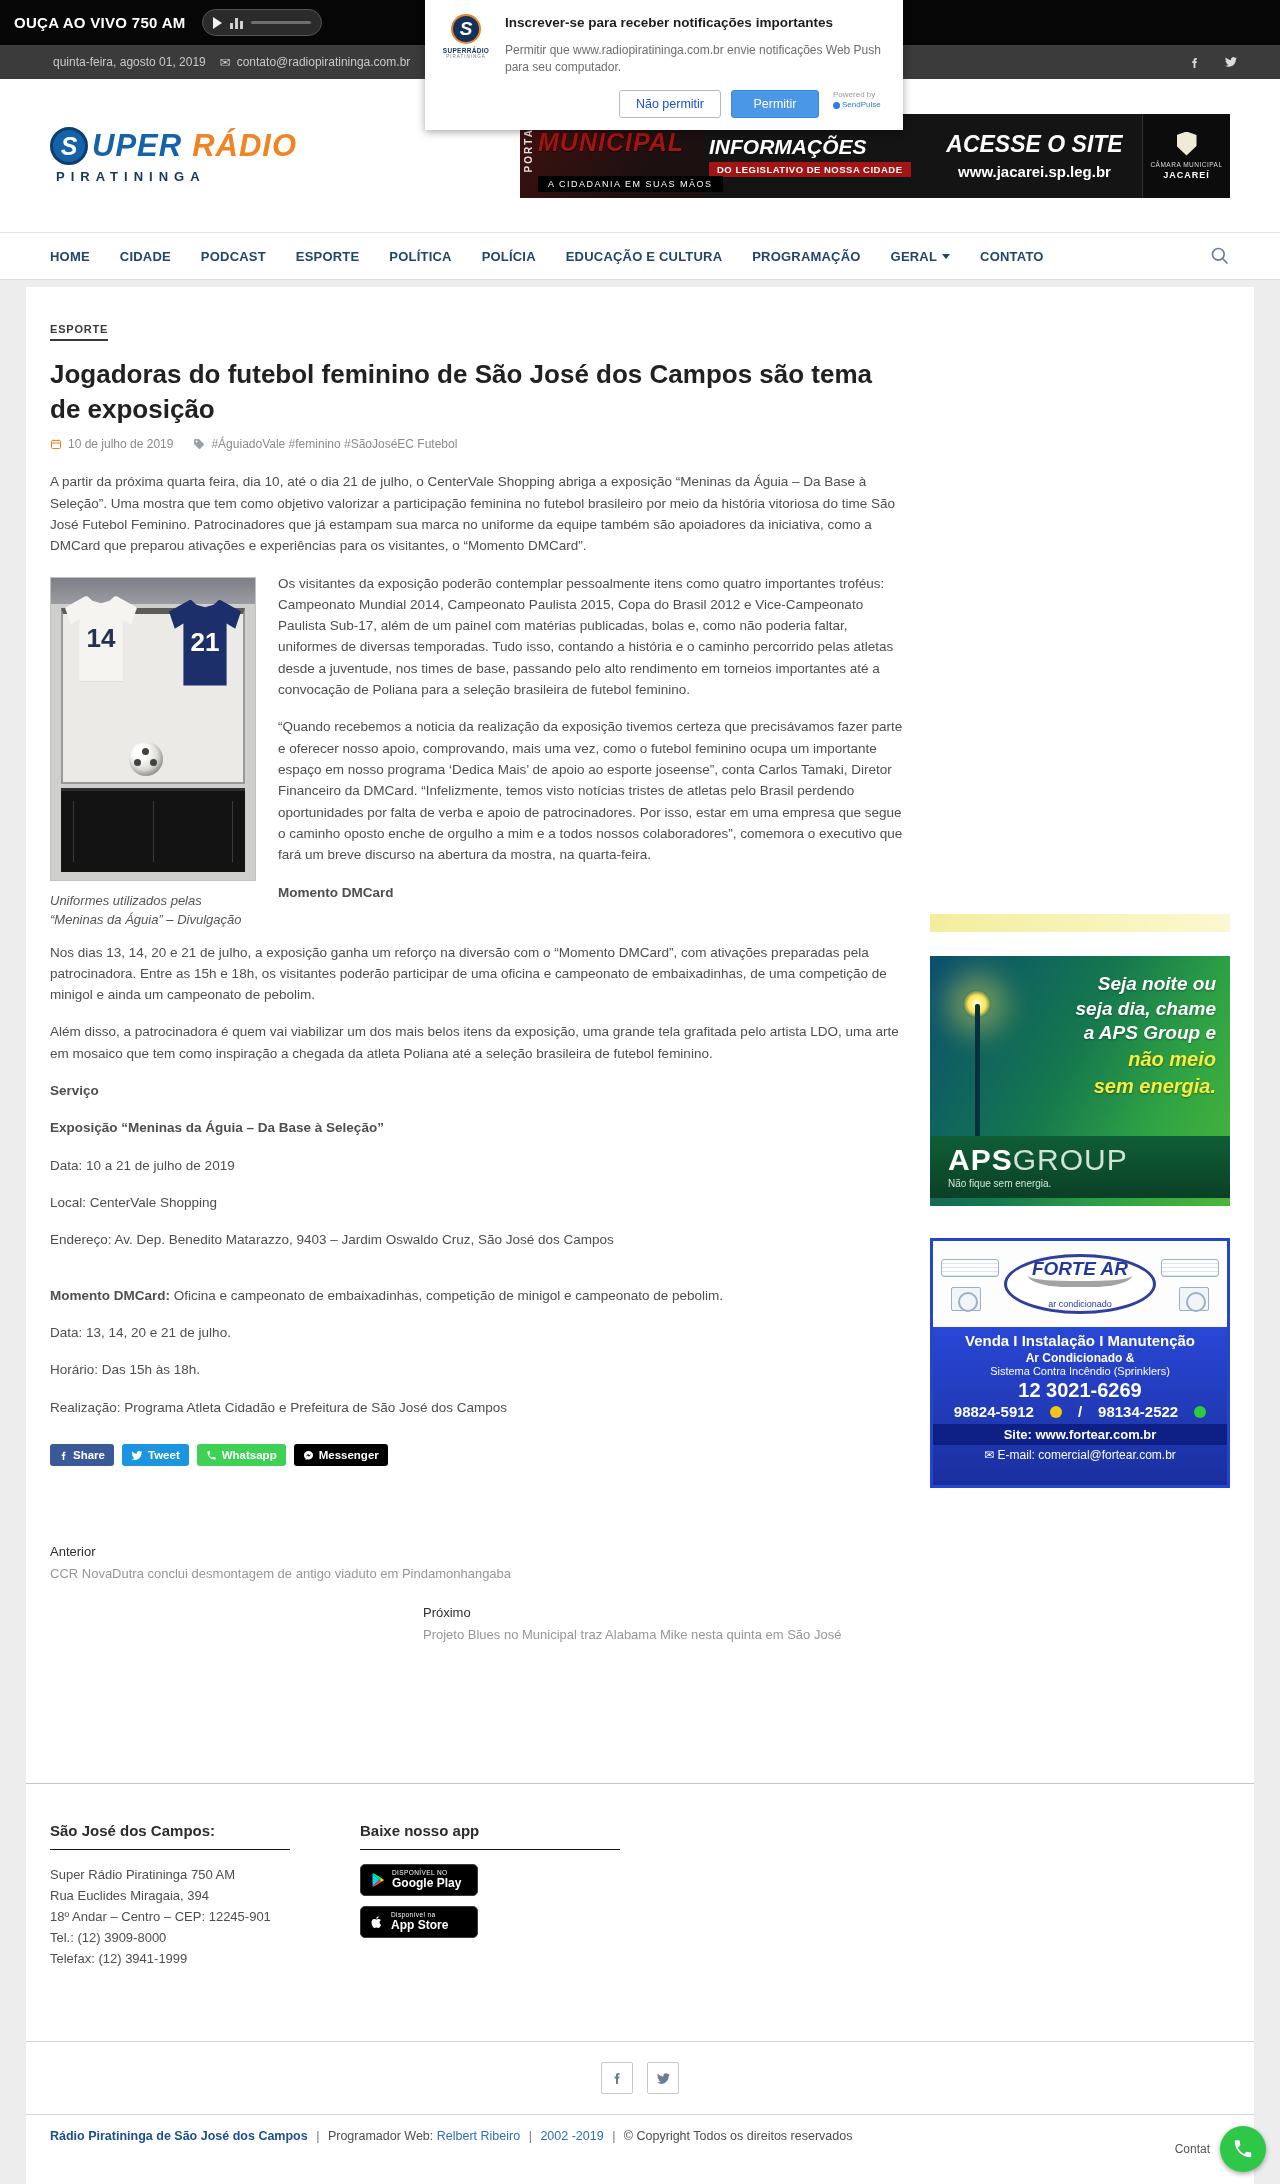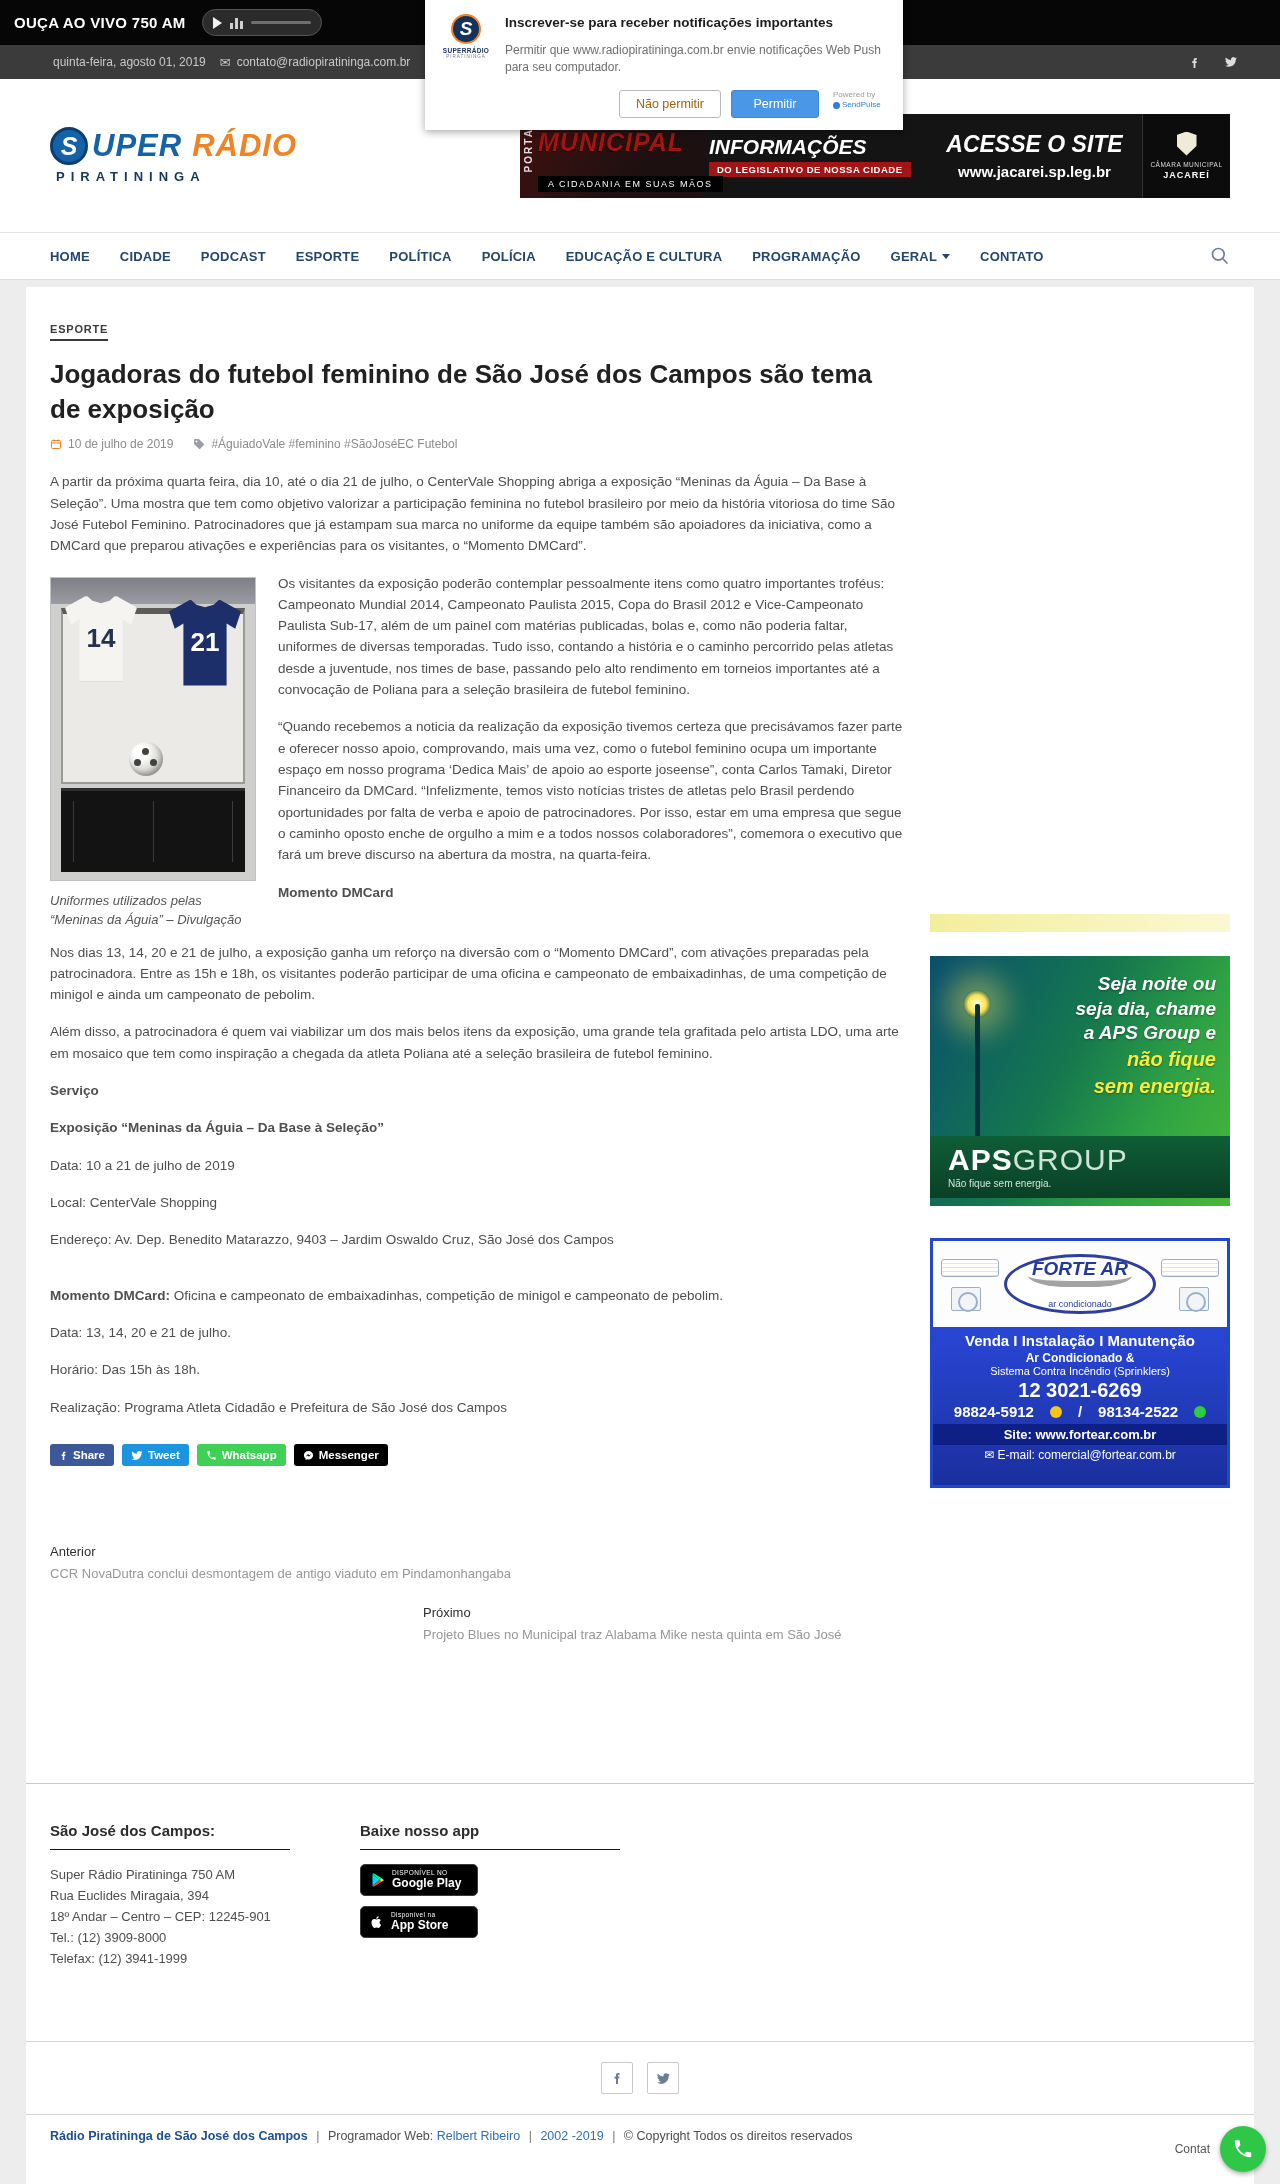--- a/index.html
+++ b/index.html
@@ -166,21 +166,21 @@
 .notif { position: absolute; left: 425px; top: 0; width: 478px; background: #fff; box-shadow: 0 2px 8px rgba(0,0,0,.35); padding: 14px 14px 12px 16px; z-index: 40; }
 .np-row1 { display: flex; gap: 14px; }
 .np-logo { width: 50px; flex: none; display: flex; flex-direction: column; align-items: center; }
 .np-circle { width: 30px; height: 30px; border-radius: 50%; background: #13325c; color: #fff; font-size: 19px; font-weight: bold; font-style: italic; display: flex; align-items: center; justify-content: center; border: 2px solid #f08324; }
 .np-logoname { font-size: 6.5px; font-weight: bold; color: #13325c; margin-top: 3px; letter-spacing: .3px; }
 .np-logosub { font-size: 4.5px; color: #777; letter-spacing: 1px; }
 .np-title { font-size: 13.5px; font-weight: bold; color: #1d1d1d; line-height: 1.4; }
 .np-body { font-size: 12px; color: #6e6e6e; line-height: 1.45; margin-top: 9px; }
 .np-row2 { display: flex; justify-content: flex-end; align-items: flex-start; gap: 10px; margin-top: 13px; }
 .np-btn { font-size: 12.5px; padding: 6px 16px; border-radius: 3px; cursor: pointer; }
-.np-deny { background: #fff; border: 1px solid #b9b9b9; color: #a16207; }
+.np-deny { background: #fff; border: 1px solid #b9b9b9; color: #1d4ed8; }
 .np-allow { background: #4a97e8; border: 1px solid #3f87d6; color: #fff; min-width: 88px; text-align: center; }
 .np-powered { width: 56px; font-size: 8px; color: #9a9a9a; line-height: 1.35; margin-left: 4px; }
 .np-pbrand { color: #2b7de0; display: flex; align-items: center; gap: 2px; }
 .np-pdot { width: 7px; height: 7px; border-radius: 50%; background: #2b7de0; display: inline-block; }
 
 
 .wa-float { position: absolute; right: 14px; bottom: 12px; display: flex; align-items: center; gap: 8px; z-index: 50; }
 .wa-label { font-size: 12px; color: #555; background: #fff; padding: 2px 2px; }
 .wa-btn { width: 46px; height: 46px; border-radius: 50%; background: #2fc748; display: flex; align-items: center; justify-content: center; box-shadow: 0 2px 5px rgba(0,0,0,.35); cursor: pointer; }
 </style>
@@ -392,21 +392,21 @@
         <div class="sb-spacer"></div>
         <div class="ad-strip"></div>
 
         <div class="ad-aps">
           <div class="aps-bulb"></div>
           <div class="aps-pole"></div>
           <div class="aps-text">
             <span>Seja noite ou</span><br>
             <span>seja dia, chame</span><br>
             <span>a APS Group e</span><br>
-            <span class="aps-yellow">não fique</span><br>
+            <span class="aps-yellow">não meio</span><br>
             <span class="aps-yellow">sem energia.</span>
           </div>
           <div class="aps-bottom">
             <div class="aps-brand"><span>APS</span><span class="light">GROUP</span></div>
             <div class="aps-tag">Não fique sem energia.</div>
           </div>
         </div>
 
         <div class="ad-fa">
           <div class="fa-top">

